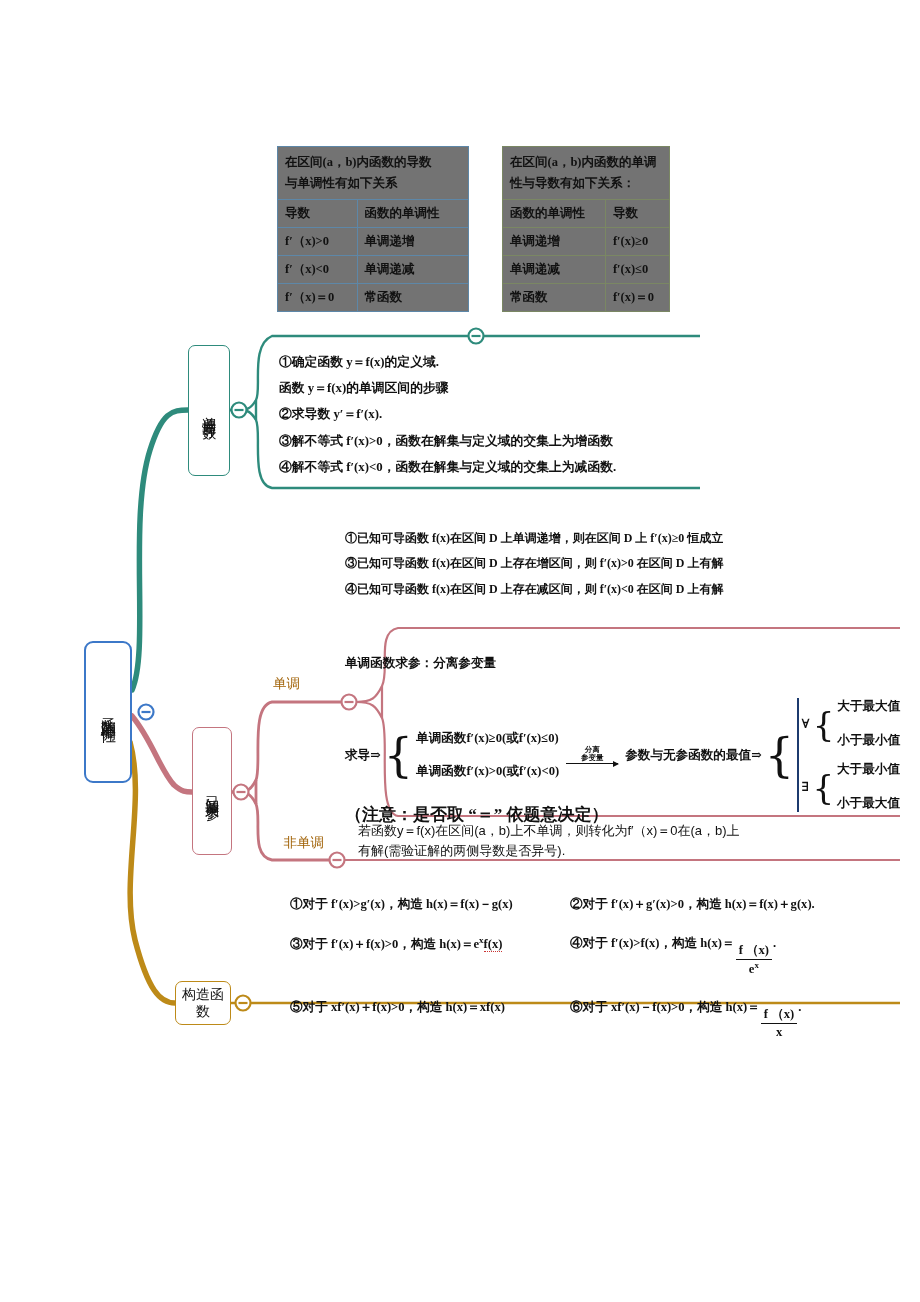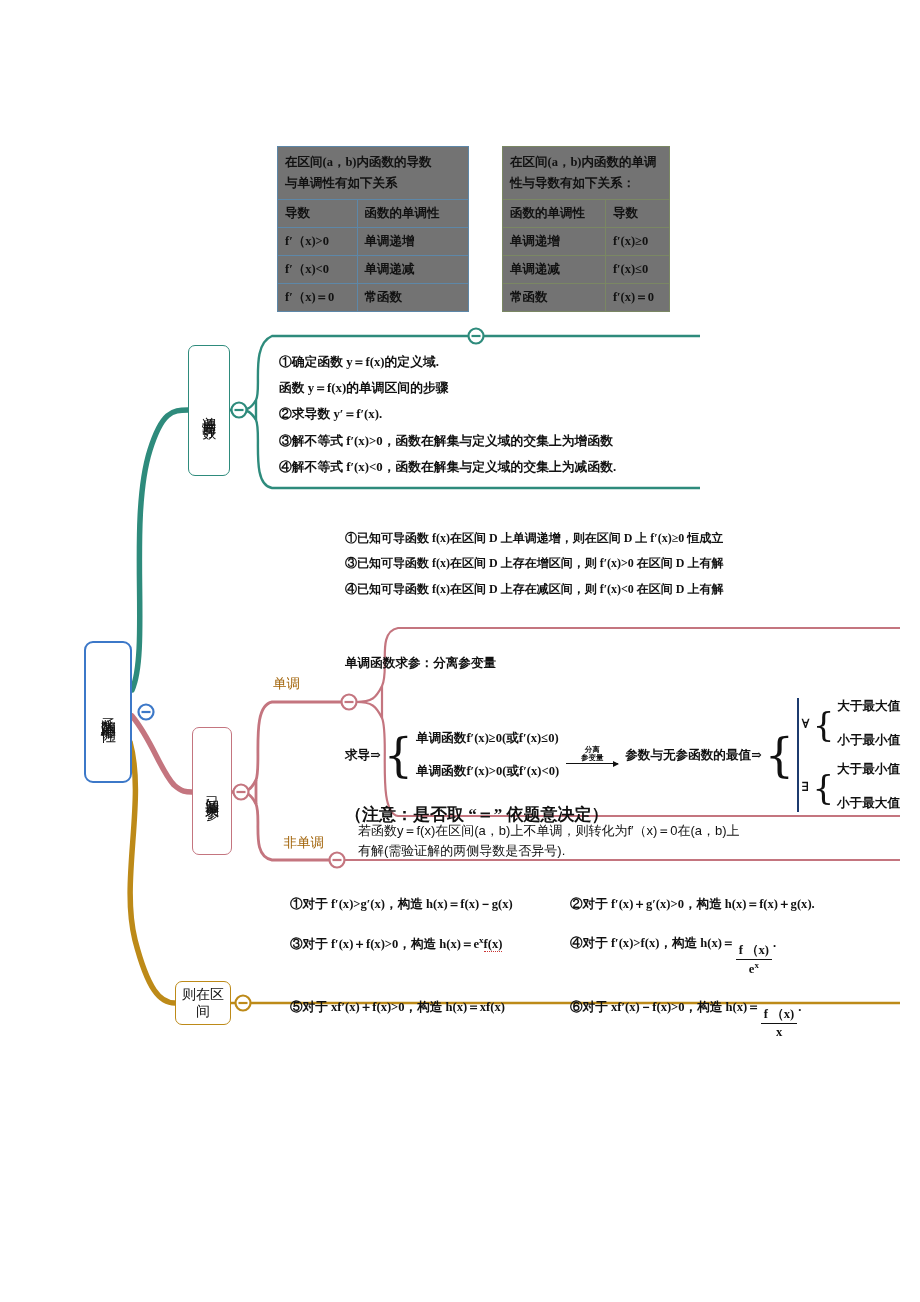--- a/index.html
+++ b/index.html
@@ -156,21 +156,21 @@
 
   <div class="node" id="b1-node">
     <span class="vtext">单调性与导数</span>
   </div>
 
   <div class="node" id="b2-node">
     <span class="vtext">已知单调求参</span>
   </div>
 
   <div class="node" id="b3-node">
-    <span>则在区间</span>
+    <span>构造函数</span>
   </div>
 
   <div class="subtopic" id="sub-mono">
     <span>单调</span>
   </div>
   <div class="subtopic" id="sub-nonmono">
     <span>非单调</span>
   </div>
 
   <div class="tbl" id="tbl-left">

